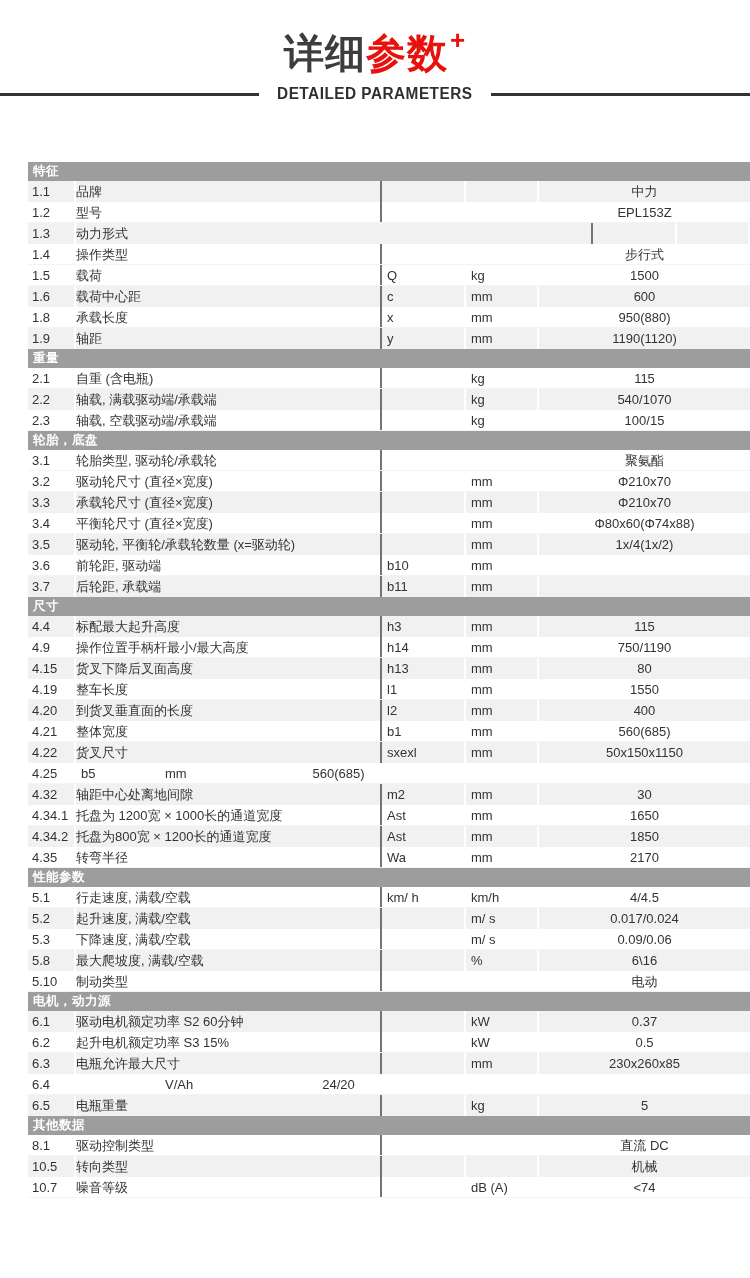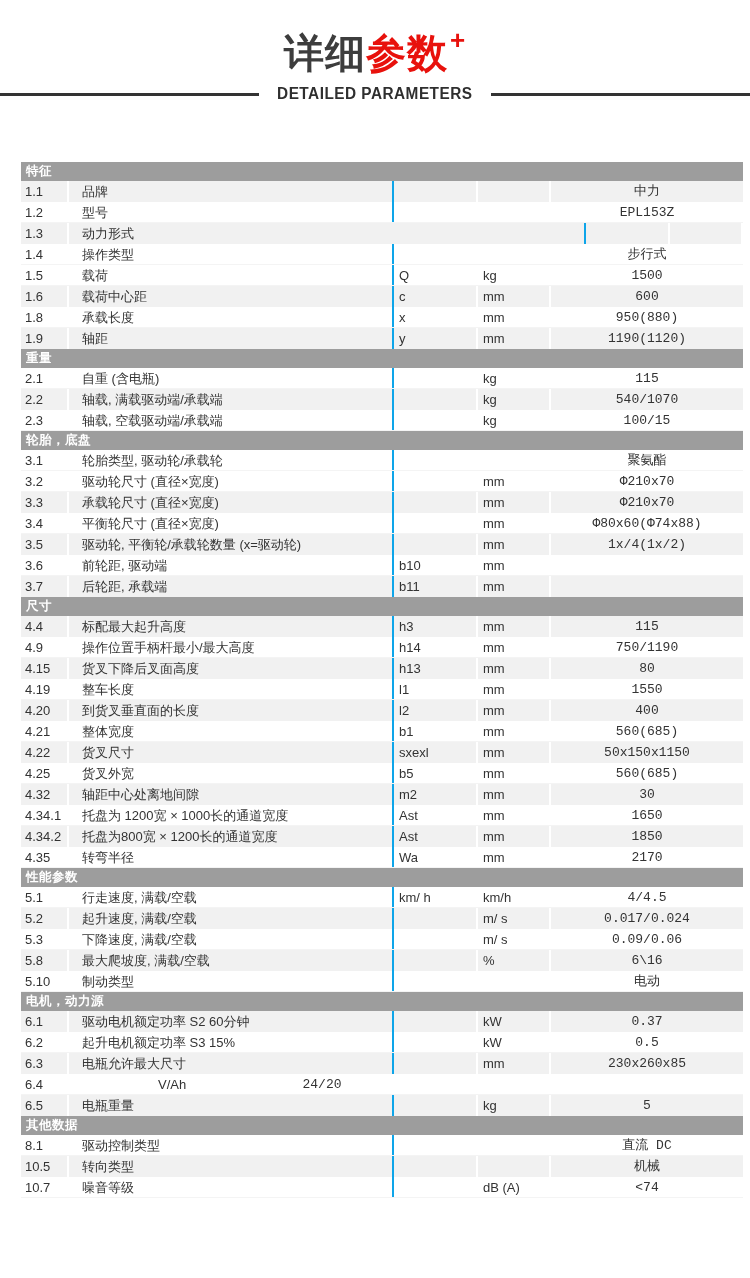--- a/index.html
+++ b/index.html
@@ -49,21 +49,21 @@
     font-weight: bold;
     color: #2f2f2f;
     padding: 0 14px;
     letter-spacing: 0.5px;
     white-space: nowrap;
     transform: scaleX(0.96);
   }
   .spec-table {
     position: absolute;
     top: 162px;
-    left: 21px;
+    left: 28px;
     width: 722px;
   }
   .section-bar {
     height: 19px;
     background: #9d9d9d;
     color: #ffffff;
     font-size: 12.5px;
     font-weight: bold;
     line-height: 19px;
     padding-left: 5px;
@@ -77,24 +77,24 @@
     line-height: 21px;
     background: #ffffff;
   }
   .row.shaded { background: transparent; }
   .row.shaded .cell { background: #f1f1f1; }
   .cell {
     overflow: hidden;
     white-space: nowrap;
   }
   .c-no   { width: 48px;  padding-left: 4px;  border-right: 2px solid #fff; }
-  .c-name { flex: 1;      padding-left: 13px; border-right: 2px solid #0ea5e9; }
+  .c-name { flex: 1;      border-right: 2px solid #737373; }
   .c-sym  { width: 84px;  padding-left: 5px;  border-right: 2px solid #fff; }
   .c-unit { width: 73px;  padding-left: 5px;  border-right: 2px solid #fff; }
-  .c-val  { width: 192px; text-align: center; font-family: Liberation Mono, monospace; }
+  .c-val  { width: 211px; text-align: center; }
   .row:not(.shaded) { border-bottom: 1px solid #f4f4f4; height: 21px; }
 </style>
 </head>
 <body>
 
 <div class="title-block">
   <div class="main-title">
     <span class="t-dark">详细</span><span class="t-red">参数</span><span class="t-plus">+</span>
   </div>
   <div class="subtitle-row">
@@ -278,21 +278,20 @@
     </div>
     <div class="row shaded">
       <div class="cell c-no">4.22</div>
       <div class="cell c-name">货叉尺寸</div>
       <div class="cell c-sym">sxexl</div>
       <div class="cell c-unit">mm</div>
       <div class="cell c-val">50x150x1150</div>
     </div>
     <div class="row">
       <div class="cell c-no">4.25</div>
-      <div class="cell c-name">货叉外宽</div>
       <div class="cell c-sym">b5</div>
       <div class="cell c-unit">mm</div>
       <div class="cell c-val">560(685)</div>
     </div>
     <div class="row shaded">
       <div class="cell c-no">4.32</div>
       <div class="cell c-name">轴距中心处离地间隙</div>
       <div class="cell c-sym">m2</div>
       <div class="cell c-unit">mm</div>
       <div class="cell c-val">30</div>

